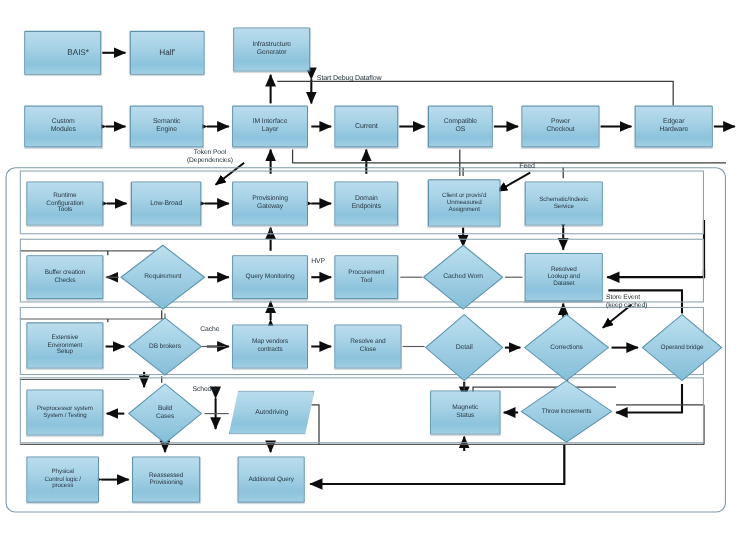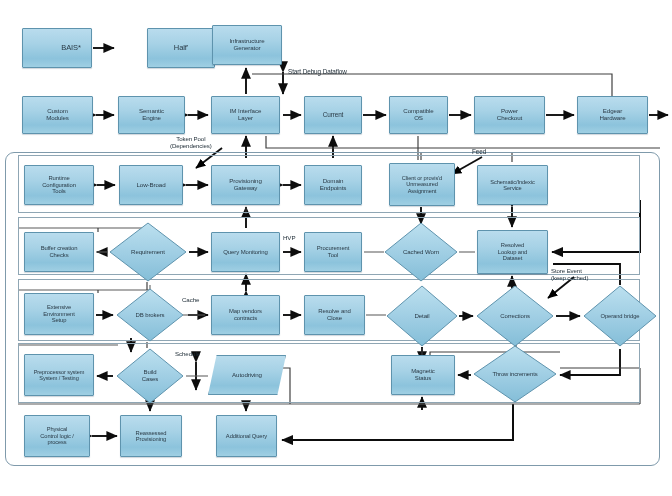--- a/index.html
+++ b/index.html
@@ -253,21 +253,21 @@
 
   <div class="group-outer" style="left:5px; top:152px; width:655px; height:314px;"></div>
   <div class="group-inner" style="left:18px; top:155px; width:622px; height:58px;"></div>
   <div class="group-inner" style="left:18px; top:217px; width:622px; height:58px;"></div>
   <div class="group-inner" style="left:18px; top:279px; width:622px; height:62px;"></div>
   <div class="group-inner" style="left:18px; top:343px; width:622px; height:60px;"></div>
 
   <div class="node box" style="left:22px; top:28px; width:70px; height:40px; font-size:7.5px;padding-left:28px;">
     <span class="lbl">BAIS*</span>
   </div>
-  <div class="node box" style="left:118px; top:28px; width:68px; height:40px; font-size:7.5px;margin-left:29px;">
+  <div class="node box" style="left:118px; top:28px; width:68px; height:40px; font-size:7.5px;">
     <span class="lbl">Half'</span>
   </div>
   <div class="node box" style="left:212px; top:25px; width:70px; height:40px; font-size:6.2px;">
     <span class="lbl">Infrastructure
 Generator</span>
   </div>
 
   <div class="node box" style="left:22px; top:96px; width:71px; height:38px; font-size:6.2px;">
     <span class="lbl">Custom
 Modules</span>

